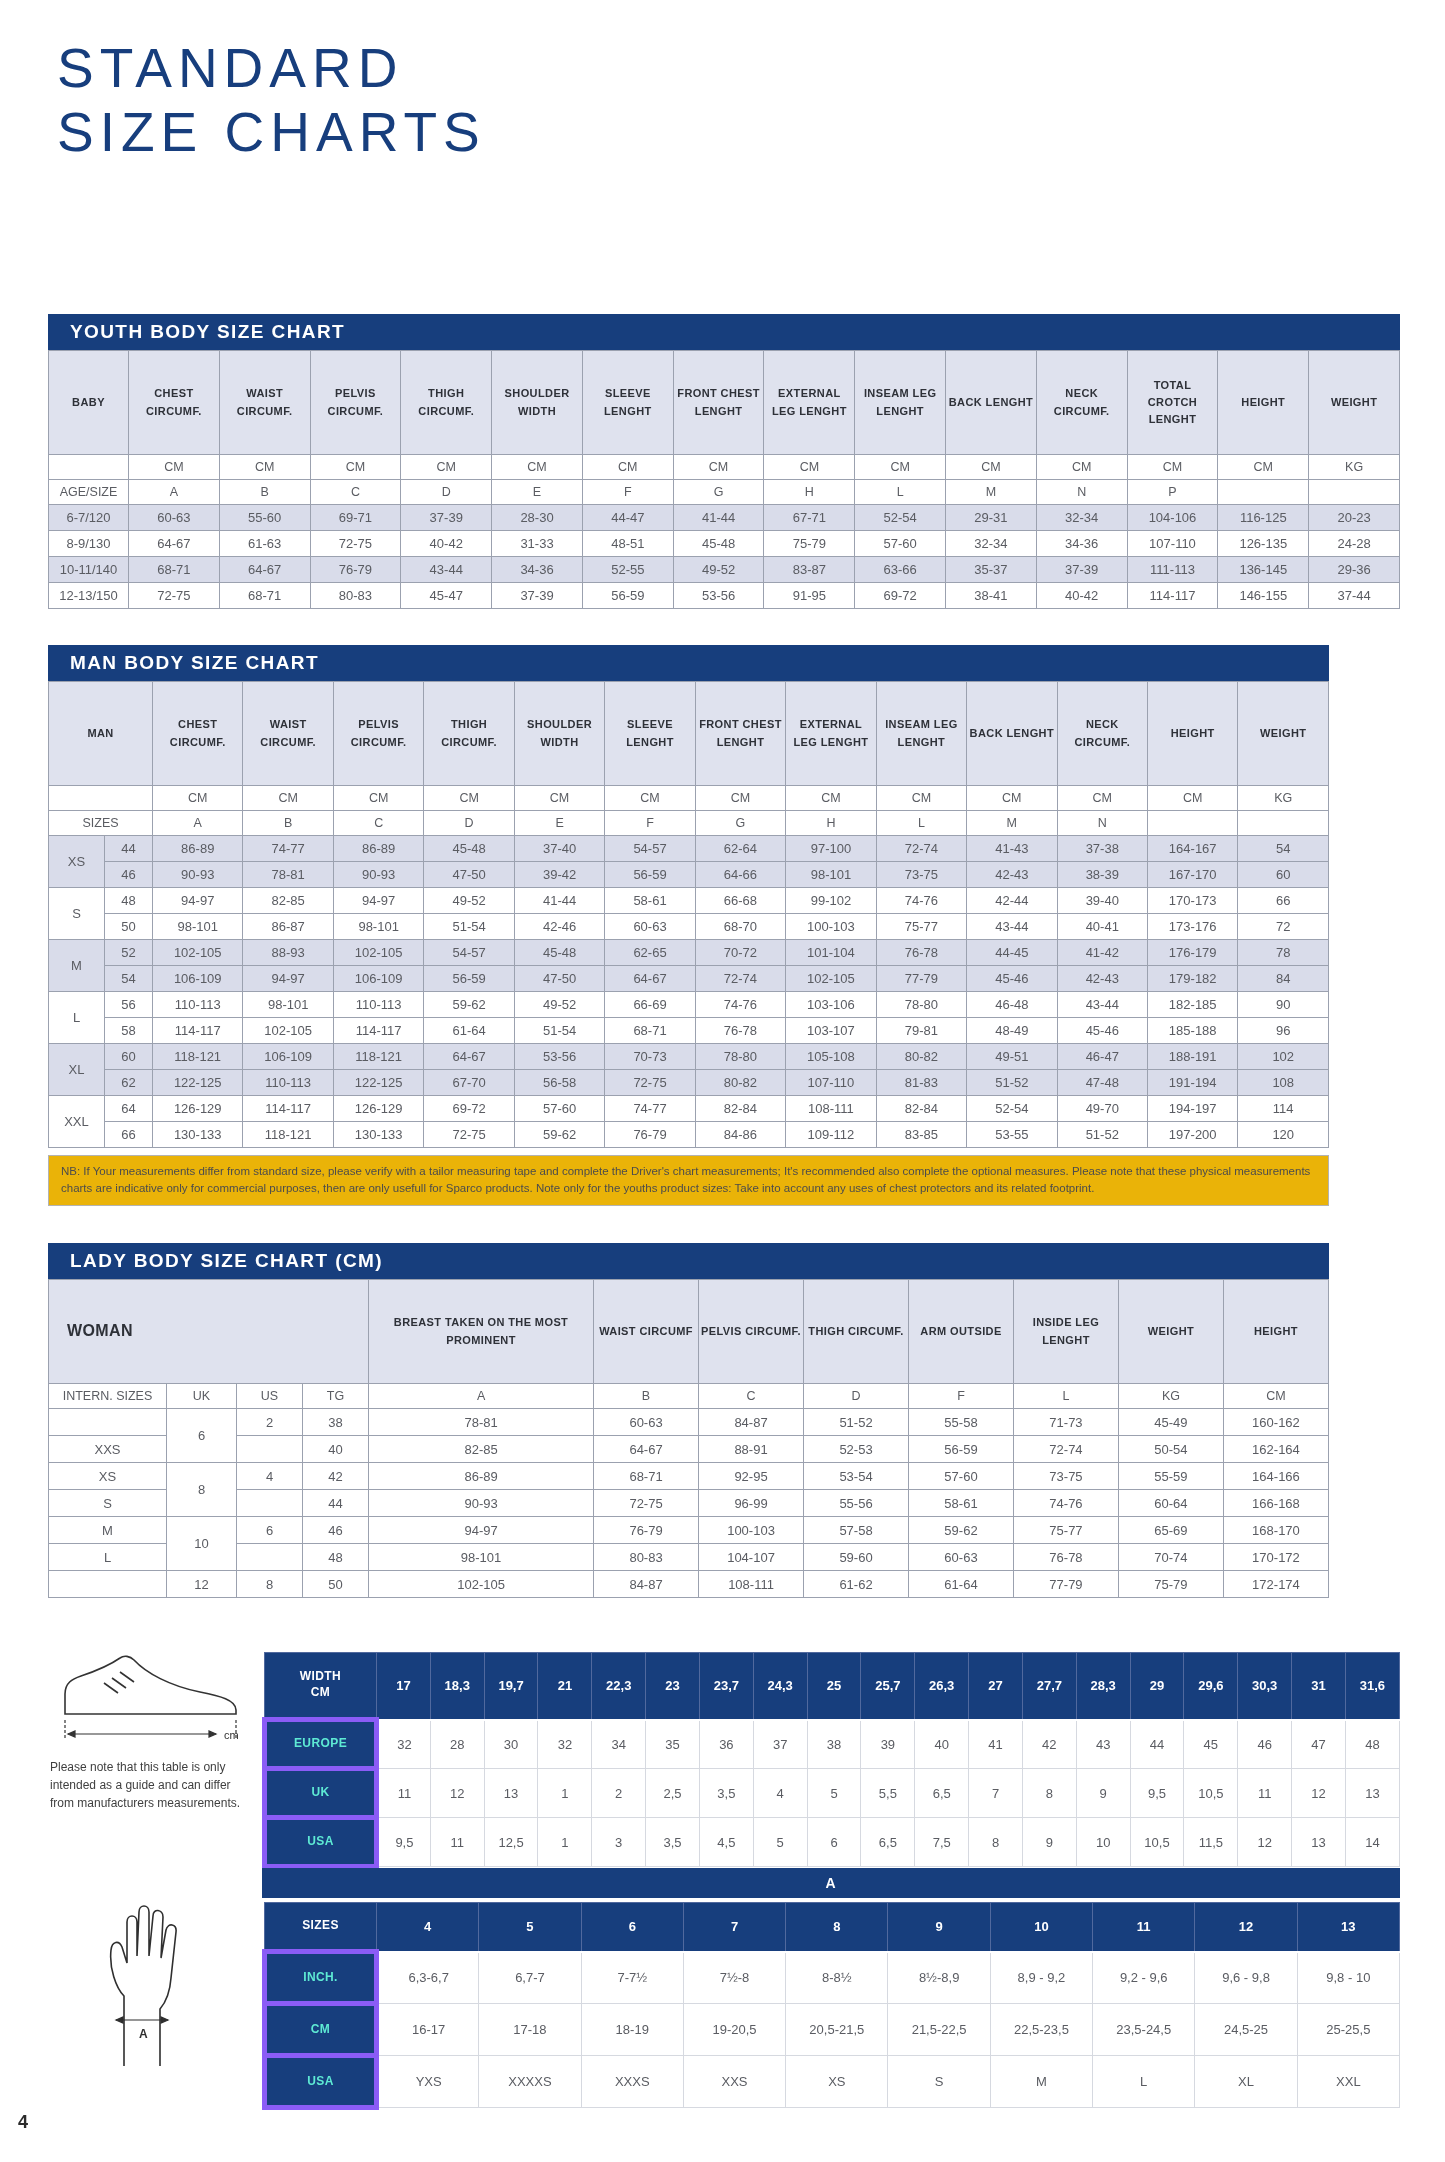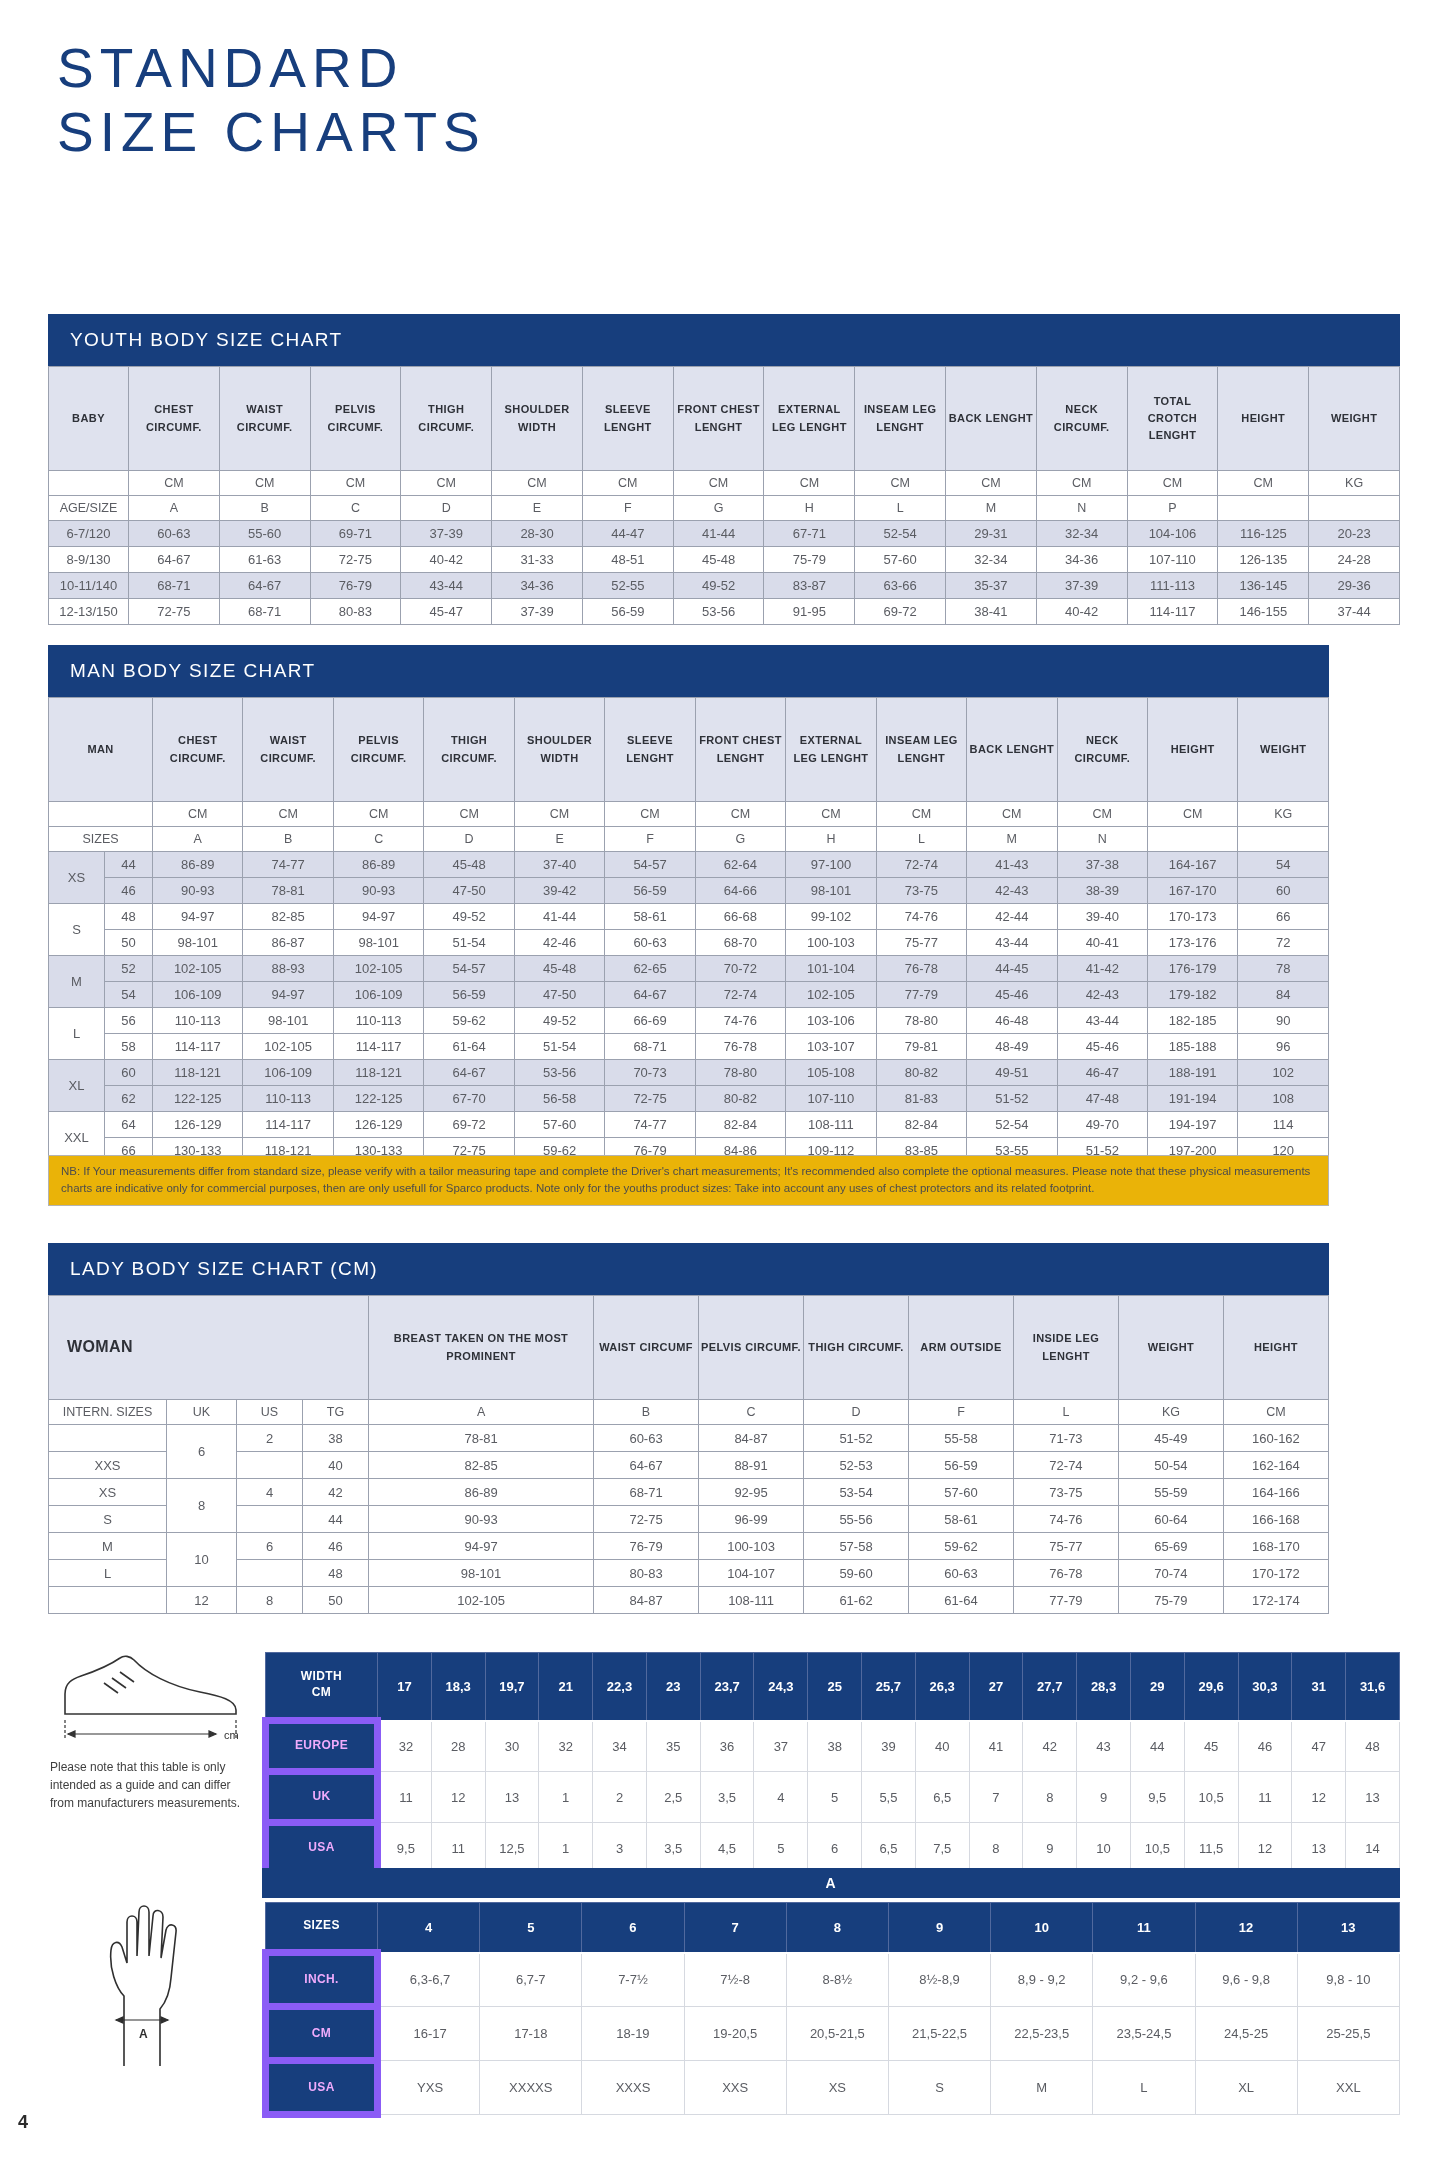--- a/index.html
+++ b/index.html
@@ -1,37 +1,37 @@
 <!DOCTYPE html>
 <html><head>
 <meta charset="utf-8">
 <style>
   html,body{margin:0;padding:0}
   body{width:1445px;height:2162px;background:#fff;position:relative;font-family:"Liberation Sans",sans-serif;}
   .abs{position:absolute}
   .page-title{left:57px;top:36px;font-size:55px;font-weight:400;color:#173e7d;letter-spacing:6px;line-height:64px;white-space:nowrap}
-  .bar{background:#173e7d;color:#fff;font-weight:normal;font-size:19px;letter-spacing:1.4px;height:52px;display:flex;align-items:center;padding-left:22px;box-sizing:border-box}
+  .bar{background:#173e7d;color:#fff;font-weight:bold;font-size:19px;letter-spacing:1.4px;height:36px;display:flex;align-items:center;padding-left:22px;box-sizing:border-box}
   
   .bt{border-collapse:collapse;table-layout:fixed;width:100%;background:#fff}
   .bt th,.bt td{border:1px solid #9ba1af;text-align:center;padding:0 2px;box-sizing:border-box;overflow:hidden}
   .bt th{background:#dfe2ee;color:#2e3138;font-size:11px;font-weight:bold;line-height:1.55;letter-spacing:.4px}
   .bt th.left{text-align:left;padding-left:18px;font-size:16px}
   .bt tr.hdr th{height:104px}
   .bt tr.sub td{height:25px;font-size:12.5px;color:#5a5c62;background:#fff}
   .bt tr.data td{height:26px;font-size:13px;color:#5a5c62;background:#fff}
   .bt tr.ldata td{height:27px}
   .bt tr.shade td{background:#d9dcea}
   col.w80{width:80px}col.w56{width:56px}col.w48{width:48px}
   col.w118{width:118px}col.w70{width:70px}col.w66{width:66px}col.w225{width:225px}
   col.w112{width:112px}
   .note{background:#eab308;border:1px solid #b3b3b3;color:#4c4c4c;font-size:11.5px;line-height:1.5;padding:7px 12px;box-sizing:border-box;width:1281px}
   
   .st{border-collapse:collapse;table-layout:fixed;width:100%}
   .st td{border:1px solid #d6d9e0;background:#fff;color:#5a5c62;font-size:13px;text-align:center;height:42px;overflow:hidden}
-  .st td.lbl{background:#173e7d;color:#f0abfc;font-weight:bold;font-size:12px;letter-spacing:.4px;border:7px solid #8b5cf6;white-space:pre-line;line-height:1.3}
+  .st td.lbl{background:#173e7d;color:#5eead4;font-weight:bold;font-size:12px;letter-spacing:.4px;border:5px solid #8b5cf6;white-space:pre-line;line-height:1.3}
   .st tr.hrow td{background:#173e7d;color:#fff;font-weight:bold;border:1px solid #51699e;border-bottom:2px solid #fff;height:62px}
   .gt td{height:45px}
   .gt tr.hrow td{height:44px}
   .abar{background:#173e7d;color:#fff;font-weight:bold;font-size:14px;letter-spacing:1px;height:30px;display:flex;align-items:center;justify-content:center}
   .shoenote{font-size:12px;color:#3f3f3f;line-height:1.5;width:205px}
   .pagenum{font-size:18px;font-weight:bold;color:#2b2b2b}
 </style>
 </head>
 <body>
 

